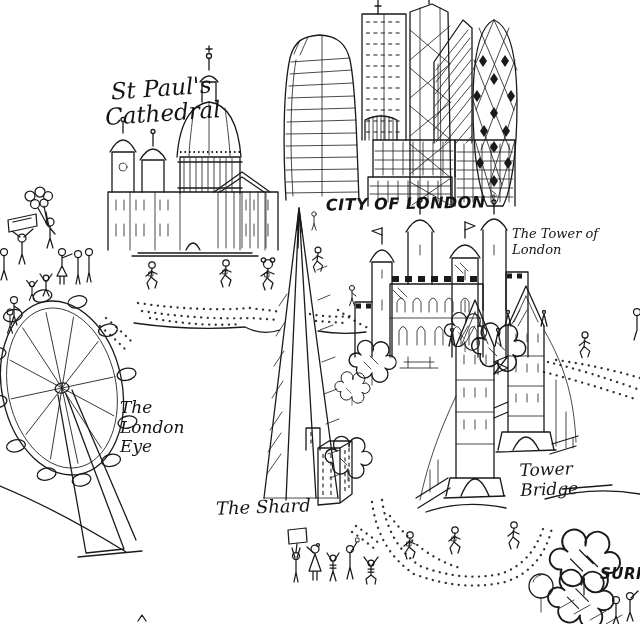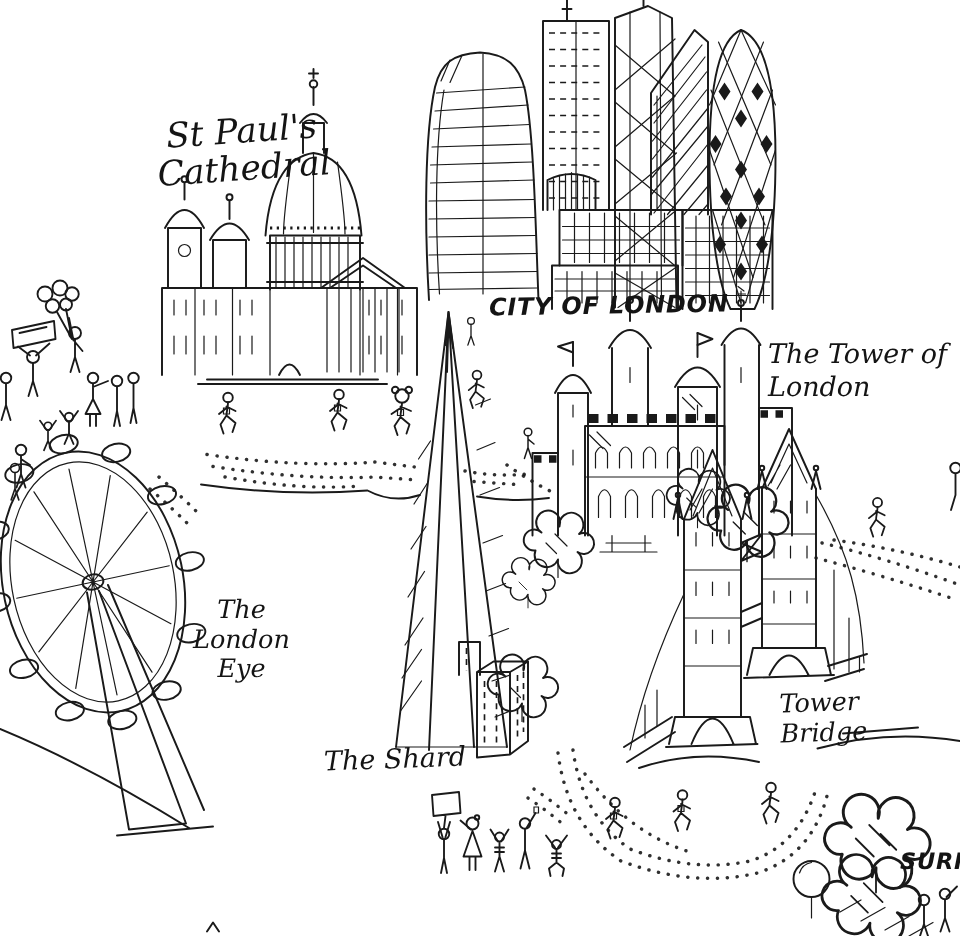--- a/index.html
+++ b/index.html
@@ -10,22 +10,22 @@
   svg .fillink{fill:#1a1a1a;stroke:none;}
   svg .winrow{stroke:#1a1a1a;fill:none;stroke-width:1.1;stroke-dasharray:4 3.4;stroke-linecap:butt;}
   svg .cren{stroke:#1a1a1a;fill:none;stroke-width:6;stroke-dasharray:7 6;stroke-linecap:butt;}
   svg .cren2{stroke:#1a1a1a;fill:none;stroke-width:5;stroke-dasharray:5 5;stroke-linecap:butt;}
   svg .tick{stroke:#1a1a1a;fill:none;stroke-width:2;stroke-dasharray:1.5 3;stroke-linecap:butt;}
   svg .dots{stroke:#1a1a1a;fill:none;stroke-width:2.3;stroke-linecap:round;stroke-dasharray:0.1 6.5;opacity:.9;}
   svg .fig{stroke:#1a1a1a;fill:none;stroke-width:1.25;stroke-linecap:round;stroke-linejoin:round;}
   .lbl{position:absolute;font-style:italic;color:#141414;white-space:pre-line;}
   .lbl-stpauls{left:84px;top:76px;width:156px;text-align:center;font-size:23px;line-height:1.08;transform:rotate(-4deg);font-family:"DejaVu Serif",serif;}
   .lbl-city{left:326px;top:194px;font-size:16px;font-weight:bold;letter-spacing:.5px;font-family:"DejaVu Sans",sans-serif;transform:rotate(-1deg);}
-  .lbl-towerlondon{left:512px;top:226px;font-size:18px;line-height:1.2;font-family:"DejaVu Serif",serif;}
-  .lbl-eye{left:120px;top:398px;width:82px;text-align:center;font-size:17px;line-height:1.15;font-family:"DejaVu Serif",serif;}
+  .lbl-towerlondon{left:512px;top:226px;font-size:13px;line-height:1.2;font-family:"DejaVu Serif",serif;}
+  .lbl-eye{left:120px;top:398px;width:82px;font-size:17px;line-height:1.15;font-family:"DejaVu Serif",serif;}
   .lbl-shard{left:216px;top:496px;font-size:18px;font-family:"DejaVu Serif",serif;transform:rotate(-2deg);}
   .lbl-bridge{left:520px;top:460px;font-size:17px;line-height:1.15;font-family:"DejaVu Serif",serif;transform:rotate(-2deg);}
   .lbl-surr{left:600px;top:565px;font-size:15px;font-weight:bold;font-style:italic;letter-spacing:.5px;font-family:"DejaVu Sans",sans-serif;}
 </style>
 </head>
 <body>
 
 <div class="map-canvas">
 <svg width="640" height="624" viewBox="0 0 640 624">
 

